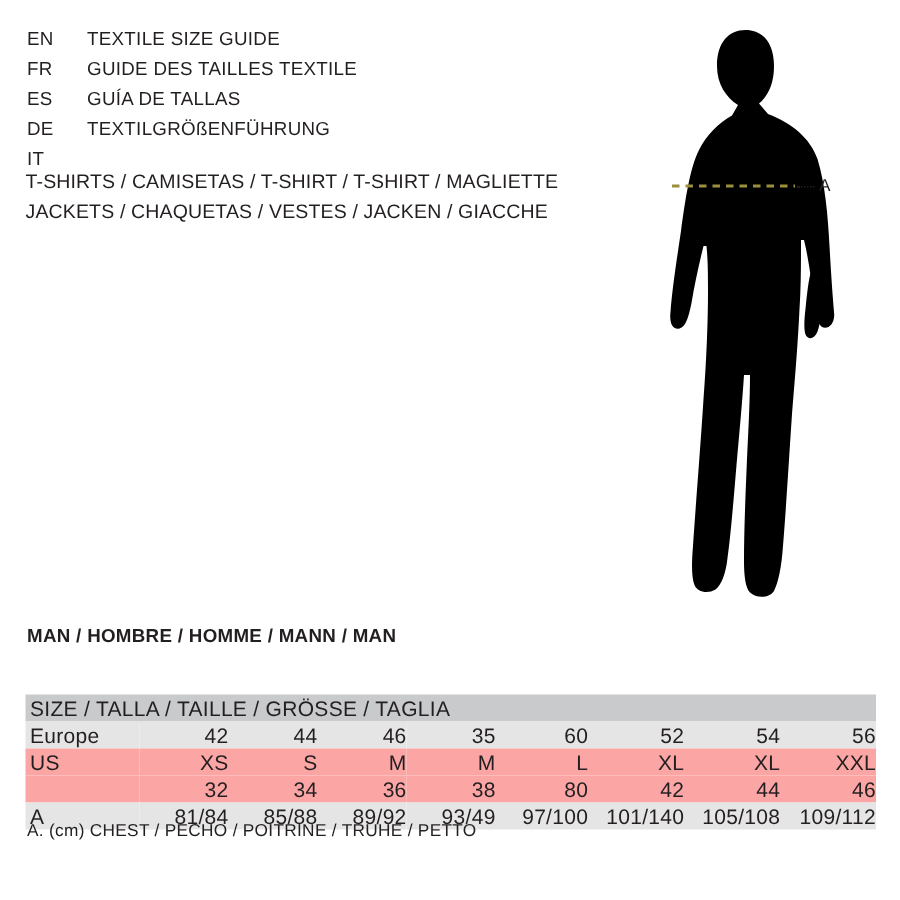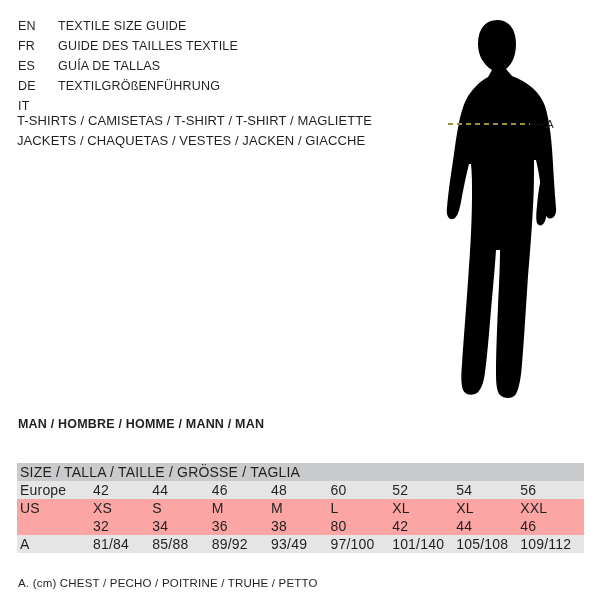--- a/index.html
+++ b/index.html
@@ -119,35 +119,34 @@
   .row-plain td {
     background: #e5e5e5;
   }
   .col-label {
     width: 84px;
     padding-left: 3px !important;
     text-align: left;
   }
   .cell {
     width: 69px;
-    text-align: left;
+    text-align: right;
   }
   .head-label {
     padding-left: 3px !important;
     text-align: left;
   }
 
   .foot-note {
     position: absolute;
     left: 18px;
     top: 548px;
     font-size: 11.5px;
     letter-spacing: 0.2px;
     color: #231f20;
-    margin-top: 29px;
   }
 </style>
 </head>
 <body>
 
 <div class="page">
 
   <div class="lang-block">
     <div class="lang-row">
       <span class="lang-code">EN</span>
@@ -239,21 +238,21 @@
     <tbody>
       <tr class="row-head">
         <td class="col-label head-label" colspan="9">SIZE / TALLA / TAILLE / GRÖSSE / TAGLIA</td>
       </tr>
 
       <tr class="row-plain">
         <td class="col-label">Europe</td>
         <td class="cell">42</td>
         <td class="cell">44</td>
         <td class="cell">46</td>
-        <td class="cell">48</td>
+        <td class="cell">35</td>
         <td class="cell">60</td>
         <td class="cell">52</td>
         <td class="cell">54</td>
         <td class="cell">56</td>
       </tr>
 
       <tr class="row-alt">
         <td class="col-label">US</td>
         <td class="cell">XS</td>
         <td class="cell">S</td>

